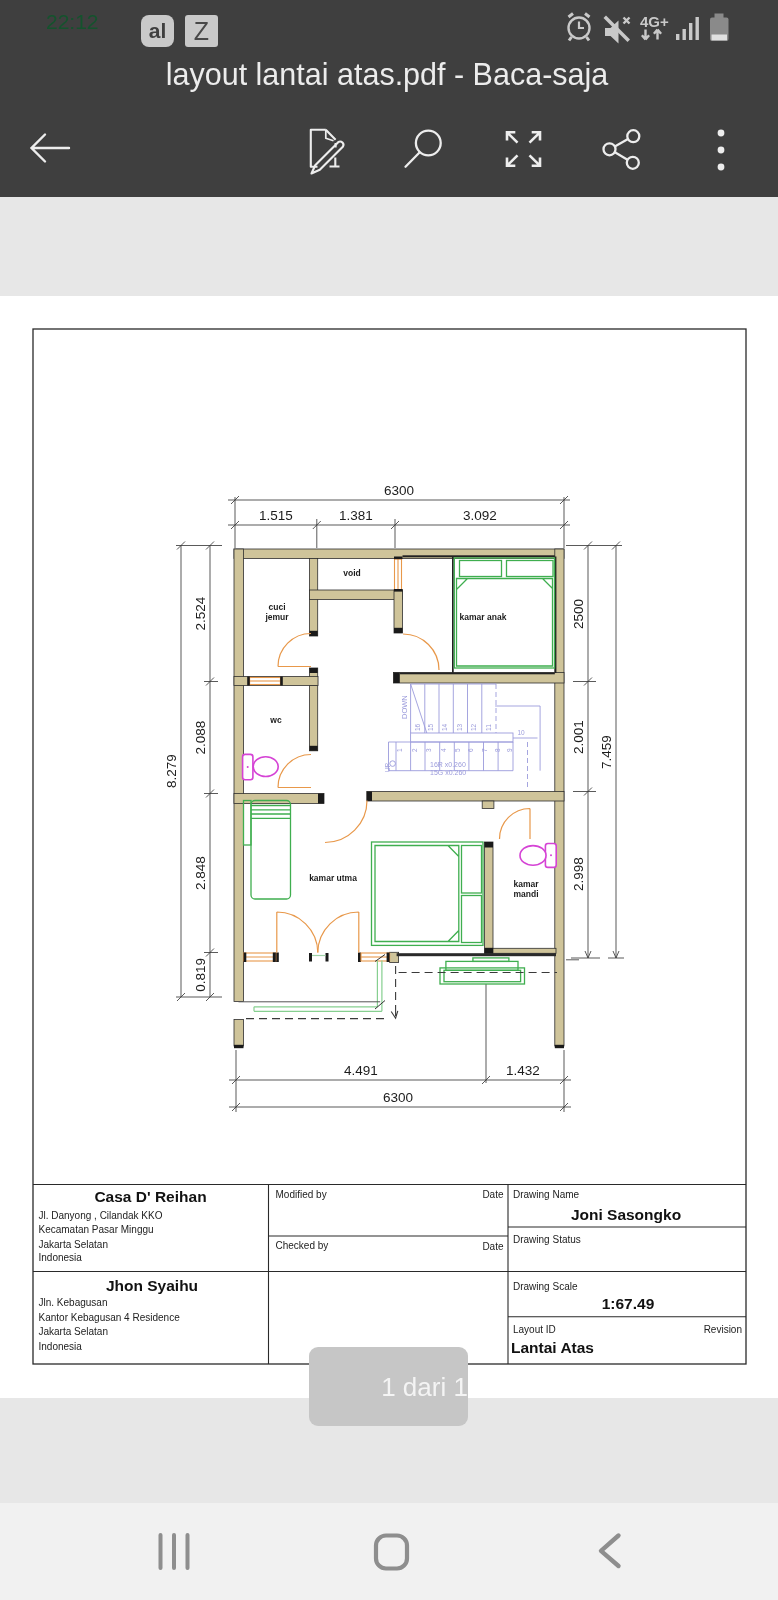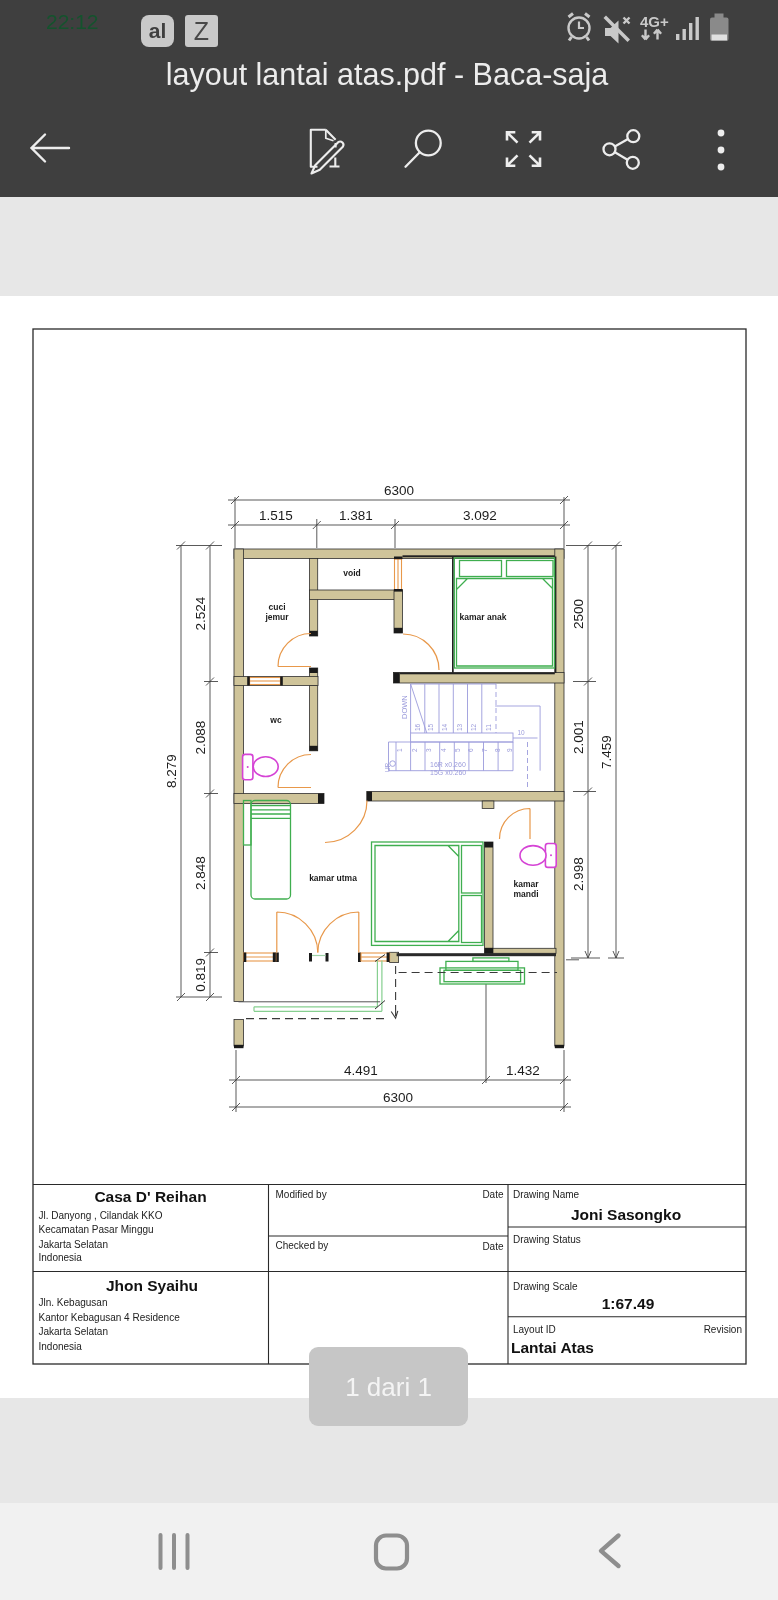--- a/index.html
+++ b/index.html
@@ -423,21 +423,21 @@
   <text x="628" y="1308.5" font-size="15.5" font-weight="bold" fill="#111" text-anchor="middle">1:67.49</text>
   <text x="513" y="1332.5" font-size="10" fill="#222">Layout ID</text>
   <text x="742" y="1332.5" font-size="10" fill="#222" text-anchor="end">Revision</text>
   <text x="511" y="1352.5" font-size="15.5" font-weight="bold" fill="#111">Lantai Atas</text>
 </g>
 </svg>
 
 <div class="abs" style="left:0;top:1398px;width:778px;height:105px;background:#e7e7e7;"></div>
 
 <div class="abs" style="left:309px;top:1347px;width:159px;height:79px;background:#c6c6c6;border-radius:9px;"></div>
-<div class="abs" style="left:309px;top:1372px;width:159px;height:30px;color:#f4f4f4;font-size:26px;text-align:center;">1 dari 1</div>
+<div class="abs" style="left:309px;top:1372px;width:159px;height:30px;color:#f4f4f4;font-size:26px;text-align:center;padding-left:36px;">1 dari 1</div>
 
 <div class="abs" style="left:0;top:1503px;width:778px;height:97px;background:#f1f1f1;"></div>
 
 <svg class="abs" style="left:140px;top:1520px;" width="280" height="60" viewBox="0 0 280 60">
   <g stroke="#8e8e8e" stroke-width="4" stroke-linecap="round" fill="none">
     <path d="M20.5 15 V48 M34 15 V48 M47.5 15 V48"></path>
   </g>
 
   <rect x="236" y="15.5" width="31" height="33" rx="10" fill="none" stroke="#8e8e8e" stroke-width="4.2"></rect>
 </svg>

